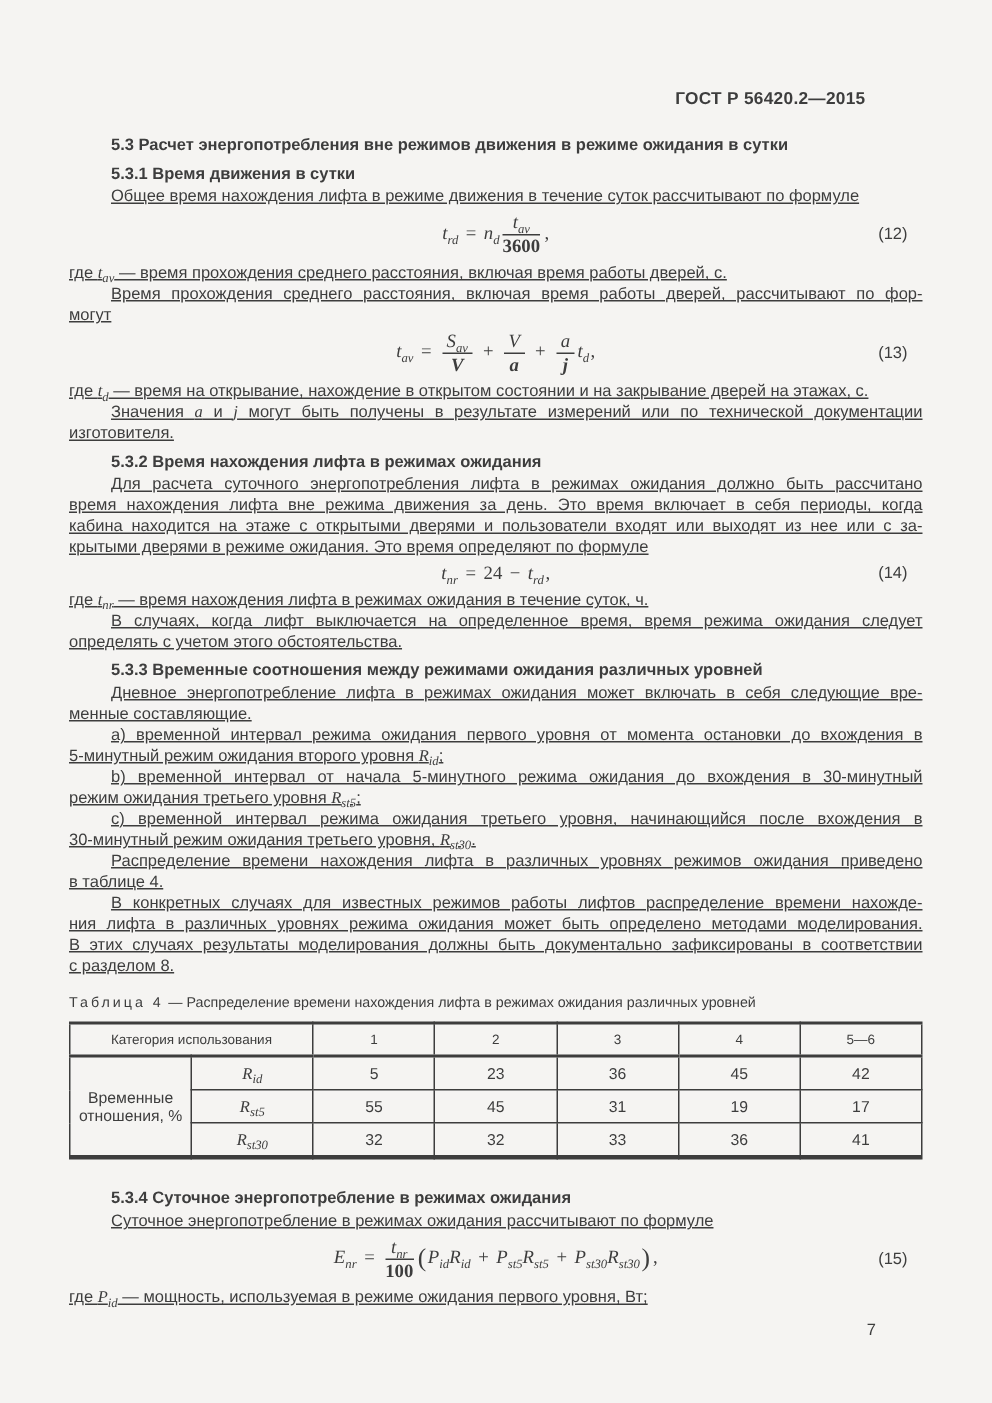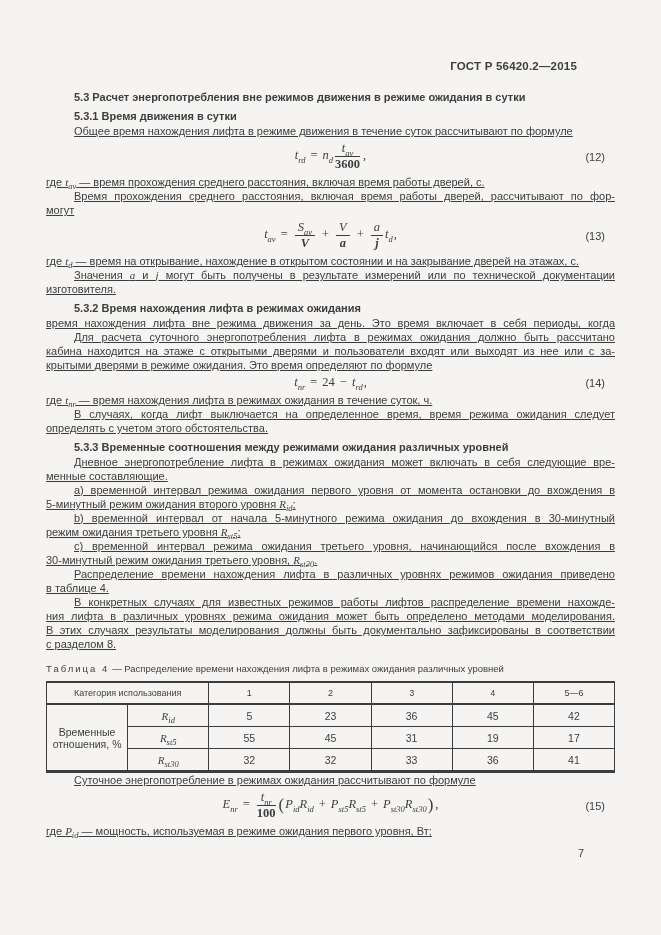--- a/index.html
+++ b/index.html
@@ -96,22 +96,22 @@
   <div class="para">
       <div class="tl">где <i class="var">t</i><sub>d</sub> — время на открывание, нахождение в открытом состоянии и на закрывание дверей на этажах, с.</div>
     </div>
   <div class="para">
       <div class="tl ind jst">Значения <i class="var">a</i> и <i class="var">j</i> могут быть получены в результате измерений или по технической документации</div>
       <div class="tl">изготовителя.</div>
     </div>
 
   <div class="h">5.3.2 Время нахождения лифта в режимах ожидания</div>
   <div class="para">
+      <div class="tl ind jst">Для расчета суточного энергопотребления лифта в режимах ожидания должно быть рассчитано</div>
       <div class="tl jst">время нахождения лифта вне режима движения за день. Это время включает в себя периоды, когда</div>
-      <div class="tl ind jst">Для расчета суточного энергопотребления лифта в режимах ожидания должно быть рассчитано</div>
       <div class="tl jst">кабина находится на этаже с открытыми дверями и пользователи входят или выходят из нее или с за-</div>
       <div class="tl">крытыми дверями в режиме ожидания. Это время определяют по формуле</div>
     </div>
 
   <div class="formula slim">
     <span><i class="var">t</i><sub>nr</sub><span class="op">=</span><span>24</span><span class="op">−</span><i class="var">t</i><sub>rd</sub><span class="fend">,</span></span>
     <span class="eqnum">(14)</span>
   </div>
 
   <div class="para">
@@ -185,20 +185,21 @@
         <td class="c-var col-var"><i class="var">R</i><sub>st30</sub></td>
         <td>32</td>
         <td>32</td>
         <td>33</td>
         <td>36</td>
         <td>41</td>
       </tr>
     </tbody>
   </table>
 
+  <div class="h gap">5.3.4 Суточное энергопотребление в режимах ожидания</div>
   <div class="para">
       <div class="tl ind">Суточное энергопотребление в режимах ожидания рассчитывают по формуле</div>
     </div>
 
   <div class="formula">
     <span><i class="var">E</i><sub>nr</sub><span class="op">=</span><span class="frac"><span class="fnum"><i class="var">t</i><sub>nr</sub></span><span class="fden">100</span></span><span class="bigp">(</span><i class="var">P</i><sub>id</sub><i class="var">R</i><sub>id</sub><span class="op">+</span><i class="var">P</i><sub>st5</sub><i class="var">R</i><sub>st5</sub><span class="op">+</span><i class="var">P</i><sub>st30</sub><i class="var">R</i><sub>st30</sub><span class="bigp">)</span><span class="fend">,</span></span>
     <span class="eqnum">(15)</span>
   </div>
 
   <div class="para">

